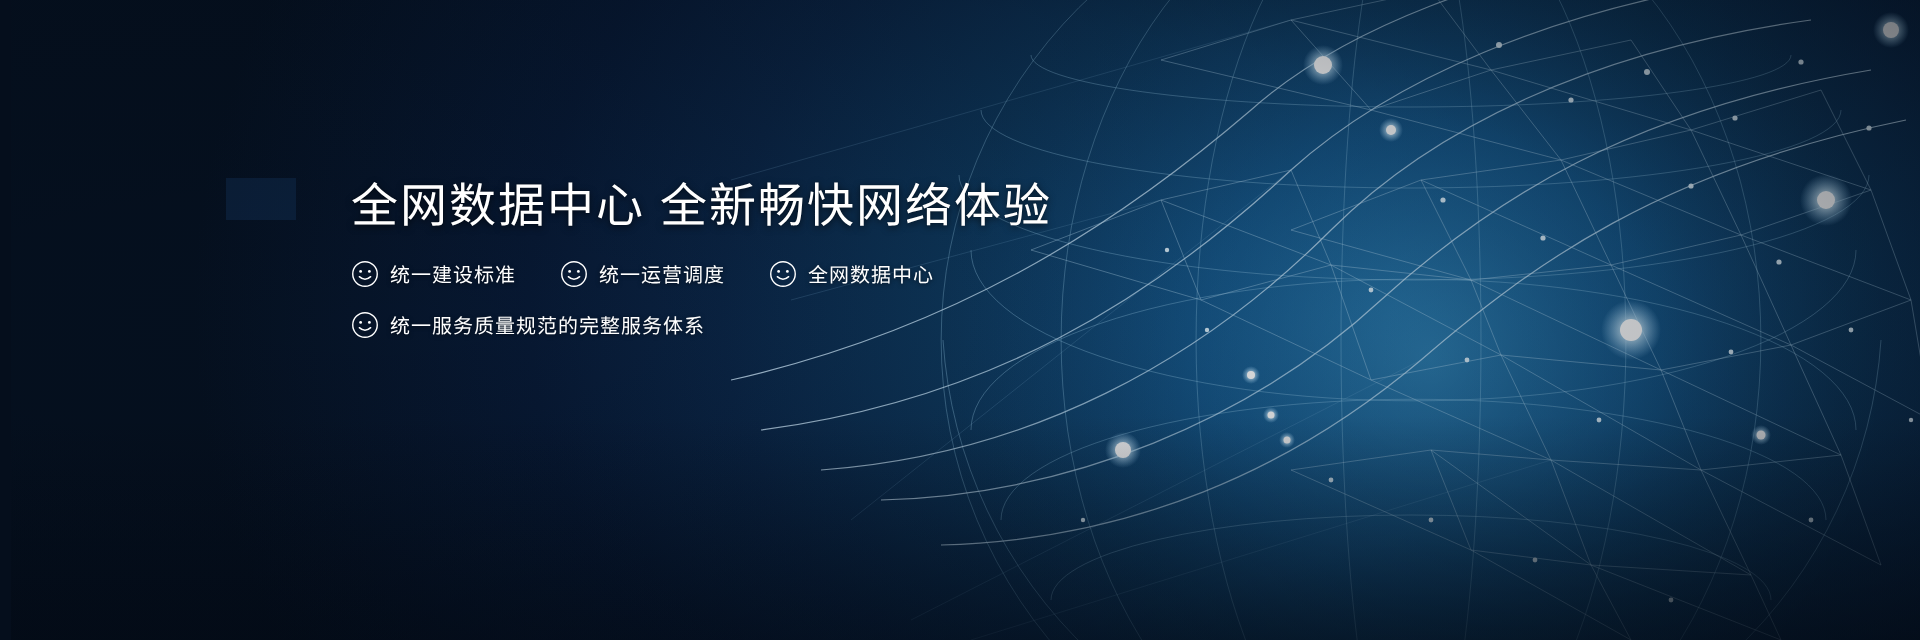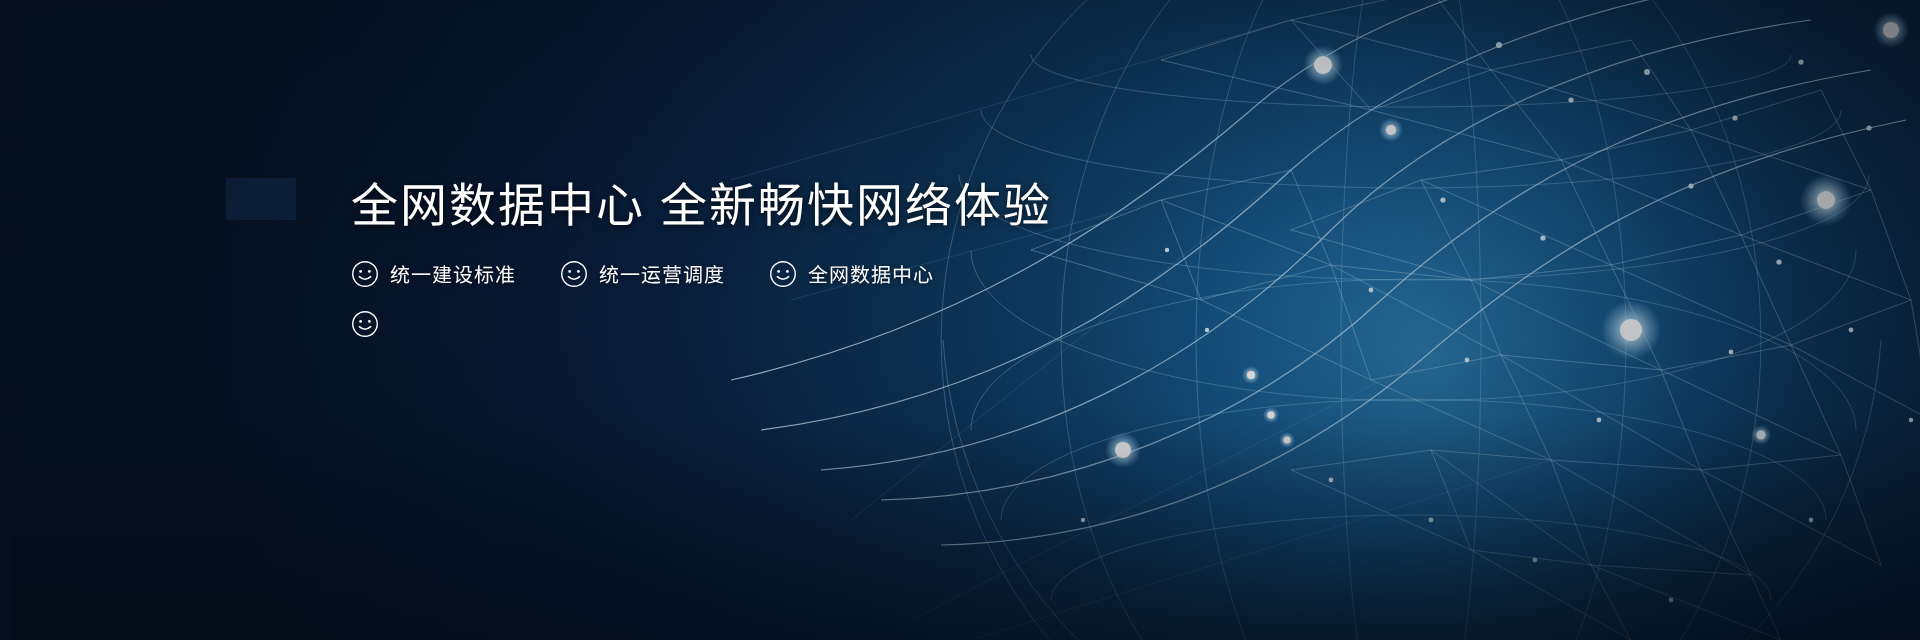--- a/index.html
+++ b/index.html
@@ -279,18 +279,19 @@
       </div>
 
       <div class="bullet-row">
         <div class="bullet">
           <svg class="smiley" viewBox="0 0 32 32">
             <circle cx="16" cy="16" r="14" fill="none" stroke="#ffffff" stroke-width="1.6"></circle>
             <circle cx="11" cy="13" r="1.6" fill="#ffffff"></circle>
             <circle cx="21" cy="13" r="1.6" fill="#ffffff"></circle>
             <path d="M9.5 19 Q16 25 22.5 19" fill="none" stroke="#ffffff" stroke-width="1.6" stroke-linecap="round"></path>
           </svg>
+          <span class="bullet-label">统一服务质量规范的完整服务体系</span>
         </div>
       </div>
 
     </div>
   </div>
 </div>
 
 </body></html>

